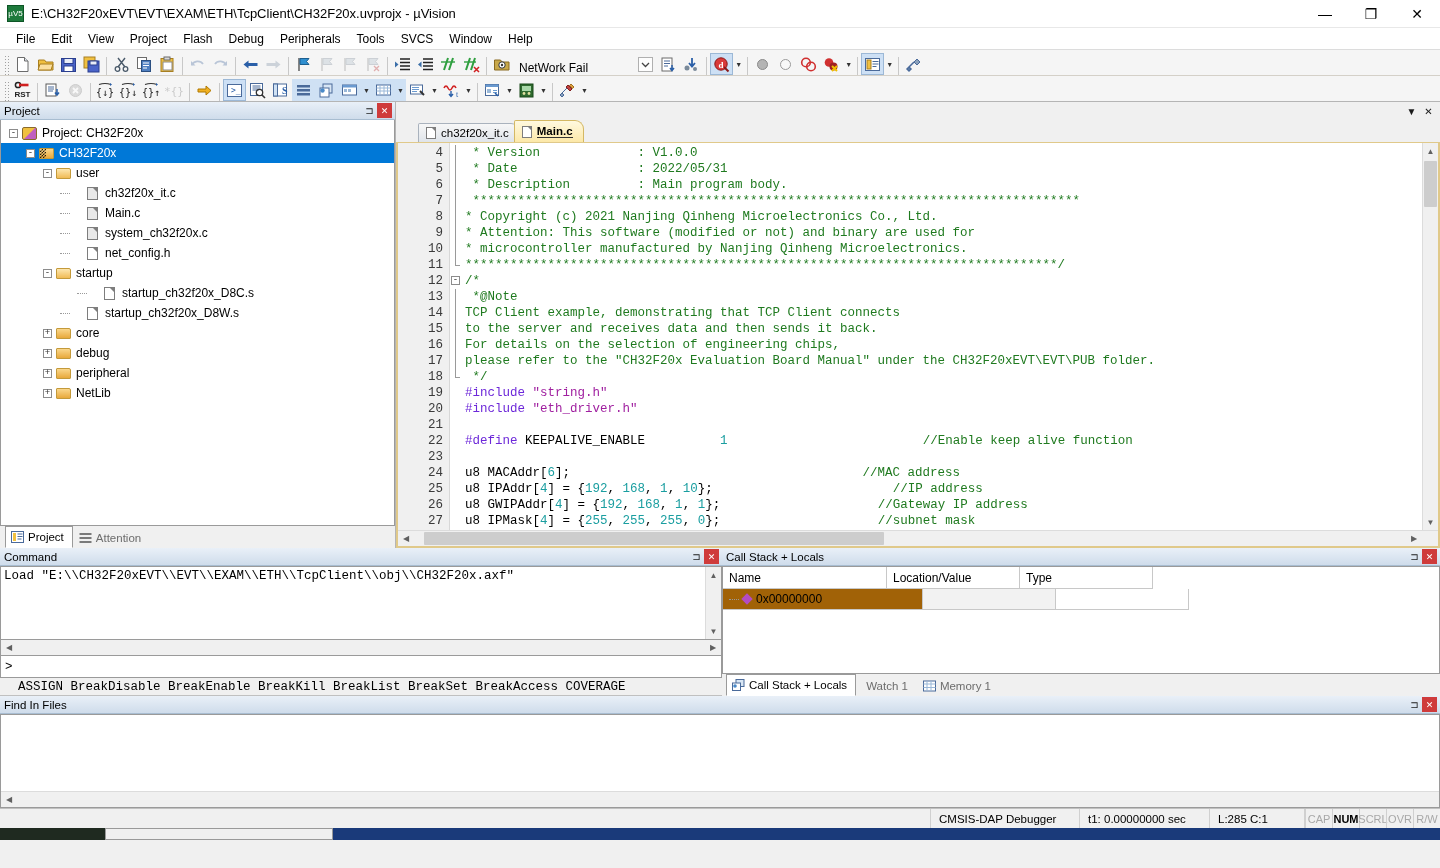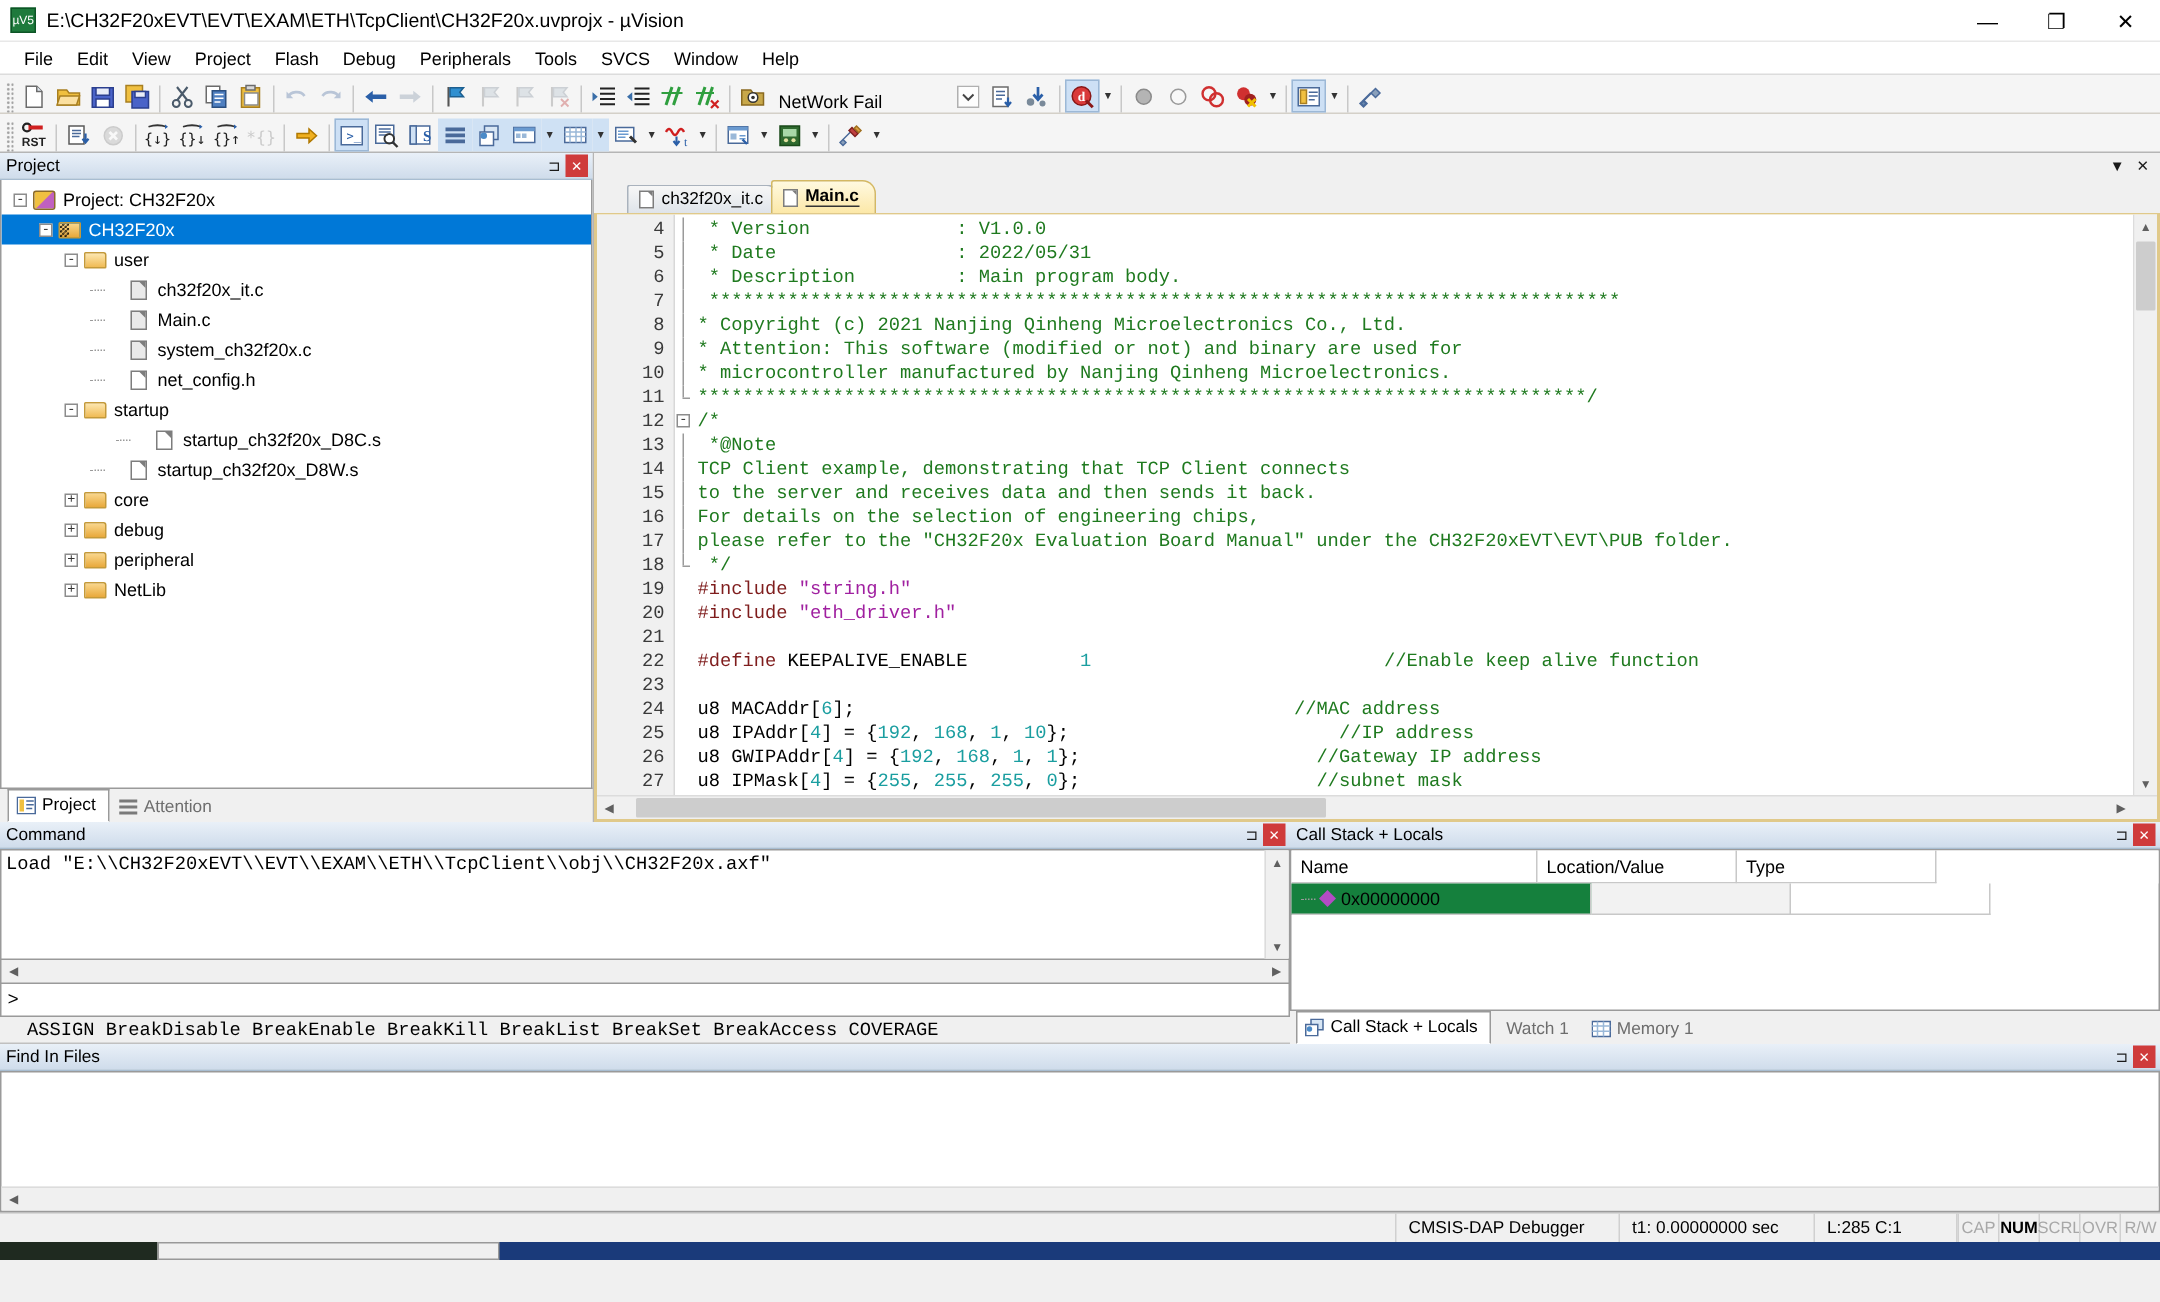--- a/index.html
+++ b/index.html
@@ -261,21 +261,21 @@
     content: ''; position: absolute; left: 0; top: 8px;
     width: 5px; height: 1px; background: #9a9a9a;
   }
   #codetext {
     flex: 1; background: #fff; padding-top: 2px;
     font-family: "Liberation Mono", monospace; font-size: 12.5px;
     white-space: pre; overflow: hidden; padding-left: 2px;
   }
   #codetext .ln { height: 16px; line-height: 16px; }
   .c-com { color: #1f7a1f; }
-  .c-pre { color: #7f1d1d; }
+  .c-pre { color: #6d28d9; }
   .c-str { color: #a020a0; }
   .c-num { color: #1a9ea0; }
   .c-plain { color: #000; }
   .vscroll {
     width: 16px; background: #f0f0f0; flex: none;
     display: flex; flex-direction: column;
     border-left: 1px solid #dcdcdc;
   }
   .sc-btn {
     height: 16px; display: flex; align-items: center;
@@ -297,21 +297,21 @@
   }
   .sc-track-h { flex: 1; position: relative; }
   .sc-thumb-h {
     position: absolute; top: 1px; bottom: 1px; left: 10px;
     width: 460px; background: #cdcdcd; border-radius: 1px;
   }
 
   
   #docks { display: flex; height: 148px; }
   #cmd-panel {
-    width: 860px; display: flex; flex-direction: column;
+    width: 722px; display: flex; flex-direction: column;
     background: #f0f0f0; flex: none;
   }
   #cmd-out {
     flex: 1; background: #fff; border: 1px solid #9a9a9a;
     display: flex; min-height: 0;
   }
   #cmd-out-txt {
     flex: 1; font-family: "Liberation Mono", monospace;
     font-size: 12.5px; padding: 2px 3px; white-space: pre; overflow: hidden;
   }
@@ -340,21 +340,21 @@
     display: flex; align-items: center; padding-left: 6px;
     border-right: 1px solid #c8c8c8; border-bottom: 1px solid #c8c8c8;
     font-size: 12px; cursor: default;
   }
   .cs-row { height: 21px; display: flex; }
   .cs-cell {
     display: flex; align-items: center; padding-left: 6px;
     font-size: 12px; border-right: 1px solid #c8c8c8;
     border-bottom: 1px solid #c8c8c8; background: #f2f2f2;
   }
-  .cs-cell.name { background: #15803d; }
+  .cs-cell.name { background: #a16207; }
   .diamond {
     width: 8px; height: 8px; background: #b34cc4;
     transform: rotate(45deg); margin: 0 5px 0 2px; flex: none;
   }
   #cs-tabs {
     height: 22px; display: flex; align-items: flex-end;
     background: #f0f0f0; padding-left: 4px;
   }
 
   

